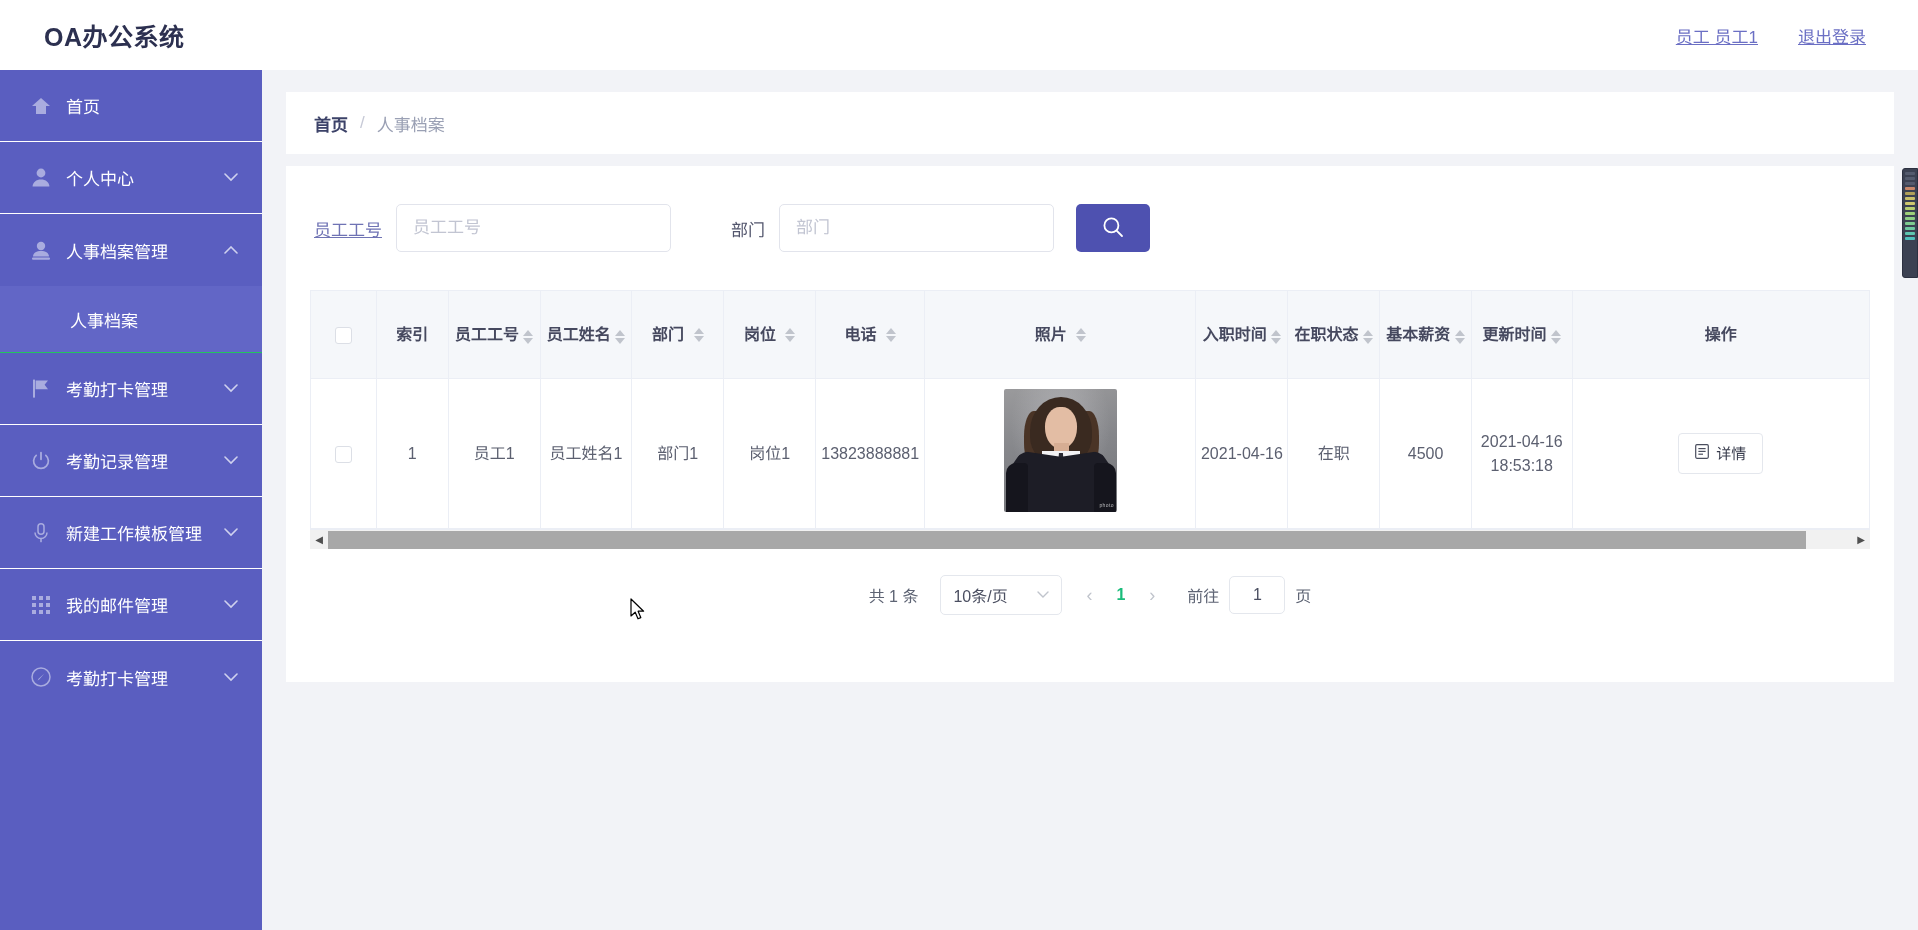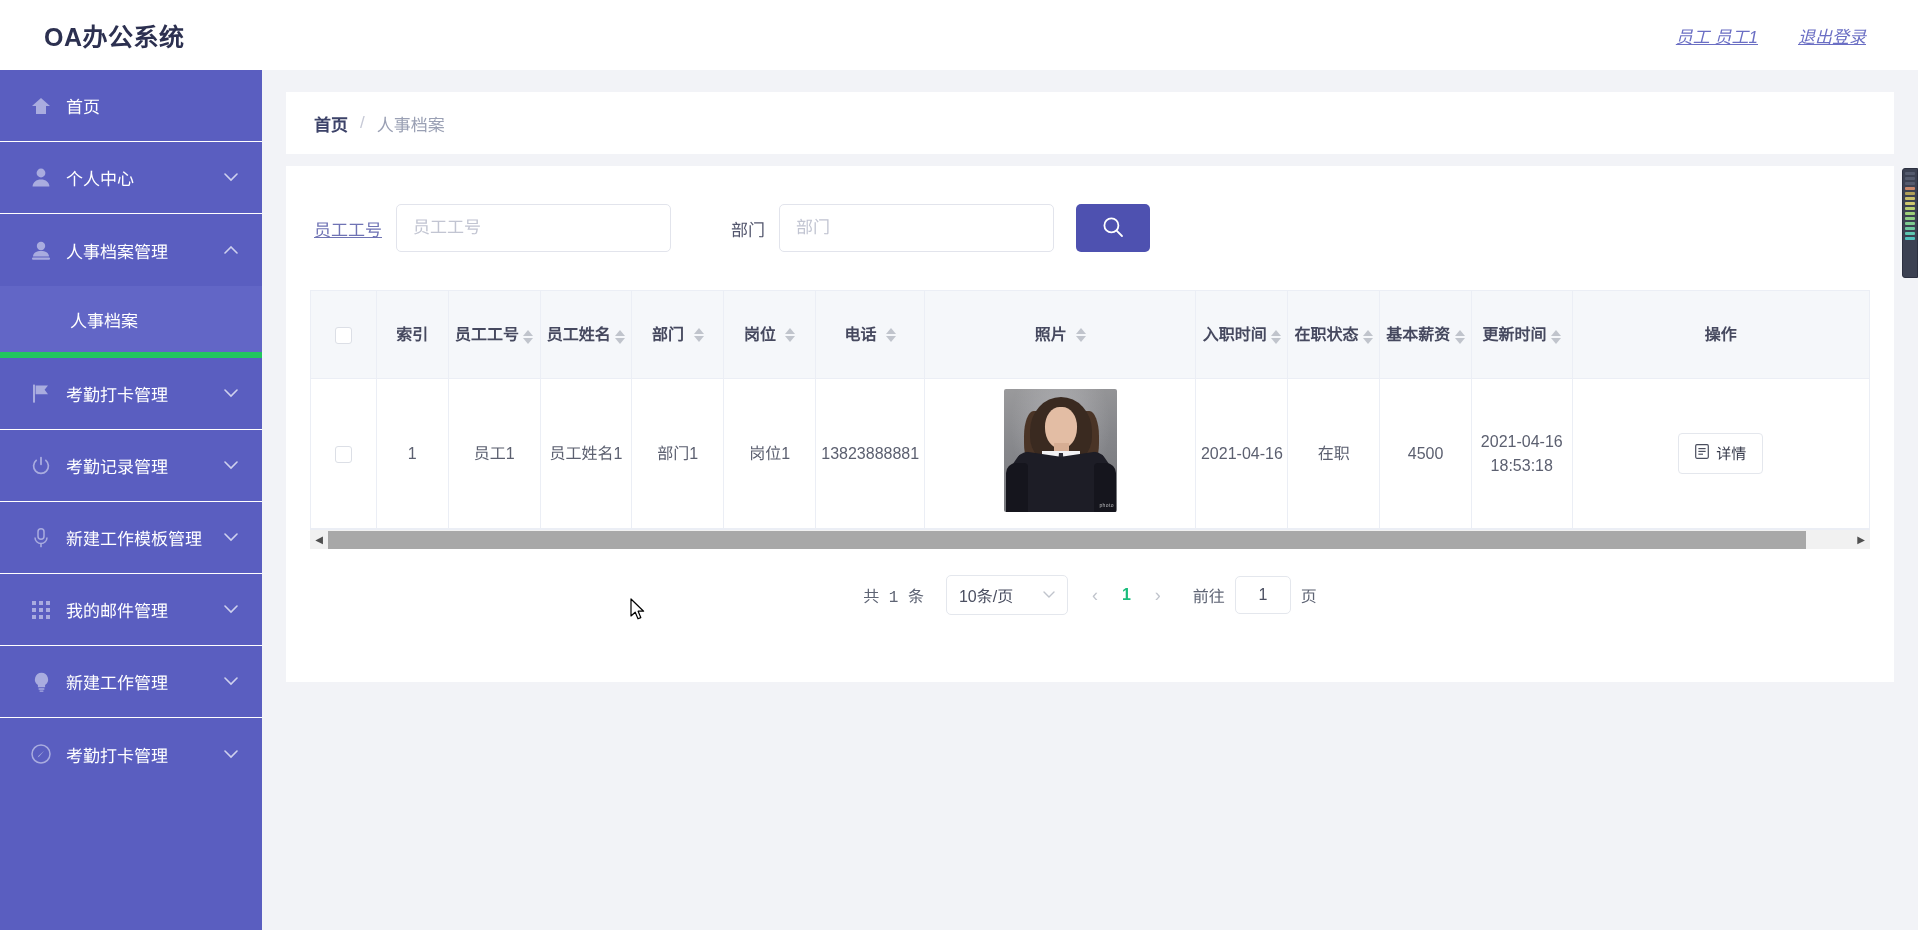--- a/index.html
+++ b/index.html
@@ -21,21 +21,21 @@
     display: flex; align-items: center;
     z-index: 20;
   }
   .brand {
     margin-left: 44px;
     font-size: 25px; font-weight: bold;
     color: #2c3050; letter-spacing: 0.5px;
   }
   .header-right {
     margin-left: auto; margin-right: 52px;
-    display: flex; align-items: center; gap: 40px; font-style: italic;
+    display: flex; align-items: center; gap: 40px;
   }
   .header-link {
     font-size: 17px; color: #6b6fc4;
     text-decoration: underline; cursor: pointer;
     white-space: nowrap;
   }
 
   
   .sidebar {
     position: absolute; top: 70px; left: 0;
@@ -60,21 +60,21 @@
     color: #a9acdf;
     flex: 0 0 auto;
   }
   .menu-icon svg { display: block; }
   .menu-label { flex: 1 1 auto; white-space: nowrap; }
   .chevron {
     width: 14px; height: 14px; flex: 0 0 auto;
     color: #cfd1ee; font-size: 15px; line-height: 1;
     display: flex; align-items: center; justify-content: center;
   }
-  .submenu-group { border-bottom: 6px solid #22c55e; }
+  .submenu-group { border-bottom: 1px solid #22c55e; }
   .submenu-group .menu-item { border-bottom: none; }
   .submenu-item {
     height: 66px;
     display: flex; align-items: center;
     padding-left: 70px;
     color: #ffffff; font-size: 17px;
     background: #6266c6;
     cursor: pointer;
   }
   .sidebar-filler { height: 120px; background: #5a5ec0; }
@@ -231,21 +231,21 @@
   .hscroll .thumb {
     position: absolute; left: 0; top: 0;
     height: 18px; width: 97%; background: #a8a8a8;
   }
 
   
   .pager {
     display: flex; align-items: center; justify-content: center;
     gap: 18px; margin-top: 26px; font-size: 16px; color: #5e6474;
   }
-  .pg-total { margin-right: 4px; font-family: Liberation Mono, monospace; }
+  .pg-total { margin-right: 4px; }
   .pg-select {
     display: flex; align-items: center; justify-content: space-between;
     width: 122px; height: 40px; padding: 12px 12px;
     border: 1px solid #e4e7ed; border-radius: 5px;
     color: #4b4f61; cursor: pointer; background: #fff;
   }
   .pg-select .cv { color: #c0c4cc; font-size: 12px; }
   .pg-arrow { color: #c0c4cc; font-size: 18px; cursor: pointer; padding: 0 6px; }
   .pg-num { color: #1abc7b; font-weight: bold; cursor: pointer; }
   .pg-jump { display: flex; align-items: center; gap: 10px; margin-left: 8px; }
@@ -397,35 +397,20 @@
         </svg>
       </span>
       <span class="menu-label">我的邮件管理</span>
       <span class="chevron">
         <svg width="14" height="9" viewBox="0 0 14 9">
             <path d="M1 1 L7 7 L13 1" stroke="currentColor" stroke-width="1.6" fill="none" stroke-linecap="round"></path>
           </svg>
       </span>
     </div>
 
-    <div class="menu-item">
-      <span class="menu-icon">
-        <svg width="17" height="20" viewBox="0 0 17 20">
-            <path d="M8.5 0.8a6.6 6.6 0 0 1 3.6 12.1v2.3H4.9v-2.3A6.6 6.6 0 0 1 8.5 0.8z" fill="currentColor"></path>
-            <rect x="5.4" y="16.2" width="6.2" height="1.6" rx="0.8" fill="currentColor"></rect>
-            <rect x="6.4" y="18.4" width="4.2" height="1.4" rx="0.7" fill="currentColor"></rect>
-          </svg>
-      </span>
-      <span class="menu-label">新建工作管理</span>
-      <span class="chevron">
-        <svg width="14" height="9" viewBox="0 0 14 9">
-            <path d="M1 1 L7 7 L13 1" stroke="currentColor" stroke-width="1.6" fill="none" stroke-linecap="round"></path>
-          </svg>
-      </span>
-    </div>
 
     <div class="menu-item no-border">
       <span class="menu-icon">
         <svg width="20" height="20" viewBox="0 0 20 20">
             <circle cx="10" cy="10" r="9" stroke="currentColor" stroke-width="1.5" fill="none"></circle>
             <path d="M13.4 6.6 L8.2 12.4 L6.6 13.4 L7.6 11.8 Z" fill="currentColor"></path>
           </svg>
       </span>
       <span class="menu-label">考勤打卡管理</span>
       <span class="chevron">

